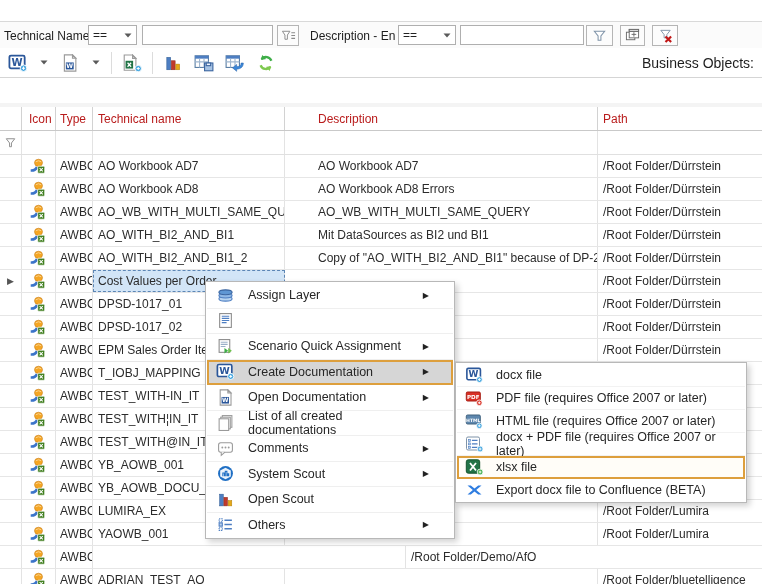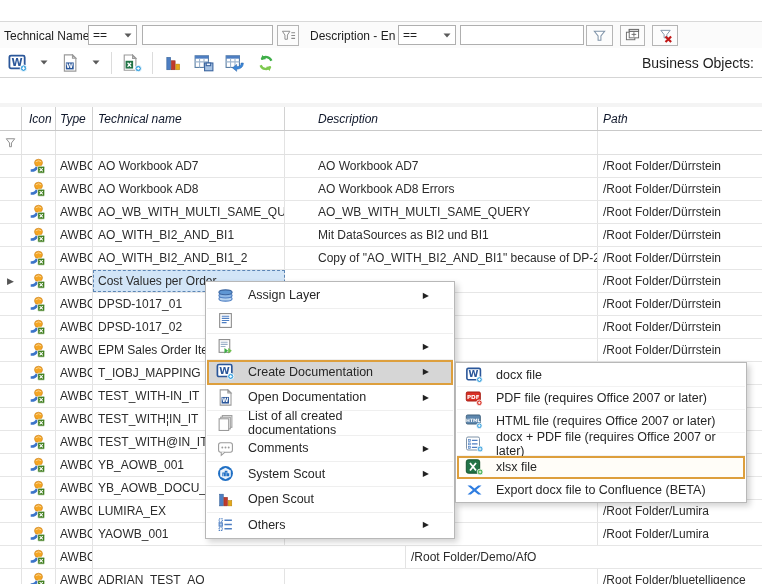--- a/index.html
+++ b/index.html
@@ -38,21 +38,21 @@
   .grow{display:flex;width:100%;box-sizing:border-box;}
   .c{box-sizing:border-box;display:flex;align-items:center;overflow:hidden;white-space:nowrap;
      border-right:1px solid #e3e3e3;padding-left:5px;height:100%;}
   .c-ind{width:22px;justify-content:center;padding-left:0;color:#555;font-size:9px;}
   .c-icon{width:34px;padding-left:7px;}
   .c-type{width:37px;padding-left:4px;}
   .c-tech{width:192px;}
   .c-desc{width:285px;margin-left:28px;}
   .c-path{flex:1;border-right:none;}
   .ghead{height:24px;background:#fff;border-bottom:1px solid #c9c9c9;}
-  .ghead .c{color:#0f172a;border-right-color:#d2d2d2;font-style:italic;}
+  .ghead .c{color:#b91c1c;border-right-color:#d2d2d2;}
   .gfilter{height:24px;border-bottom:1px solid #e0e0e0;}
   .trow{height:23px;border-bottom:1px solid #e6e6e6;color:#2b2b2b;}
   .trow.sel .c-tech{background:#d2e5f7;outline:1px dashed #5c86b5;outline-offset:-1px;}
   .i16{width:17px;height:16px;display:inline-flex;}
   .i14{width:15px;height:15px;display:inline-flex;}
   .i20{width:20px;height:18px;display:inline-flex;}
   .i16 svg,.i14 svg,.i20 svg,.mi svg,.opcaret svg,.tcaret svg{width:100%;height:100%;}
 
   
   .ctxmenu{position:absolute;left:205px;top:281px;width:250px;height:258px;background:#fff;
@@ -623,20 +623,21 @@
       </div>
       <div class="mitem">
         <span class="mi">
           <svg viewBox="0 0 16 16">
             <rect x="2" y="1.5" width="10" height="12" fill="#fff" stroke="#8a8a8a"></rect>
             <path d="M3.5 4 H10 M3.5 6 H10 M3.5 8 H8" stroke="#9ab0c8"></path>
             <path d="M7 9.5 L10.5 12 L7 14.5 Z" fill="#3fae49"></path>
             <path d="M10.5 9.5 L14 12 L10.5 14.5 Z" fill="#6cc24a"></path>
           </svg>
         </span>
+        <span>Scenario Quick Assignment</span>
         <span class="marrow">▶</span>
       </div>
       <div class="mitem mhl">
         <span class="mi">
           <svg viewBox="0 0 18 17">
             <rect x="0.9" y="1.5" width="14.4" height="12" rx="1.5" fill="#fff" stroke="#2b579a" stroke-width="1.7"></rect>
             <text x="8" y="11" font-size="9.5" font-family="DejaVu Sans,sans-serif" font-weight="bold" fill="#2b579a" text-anchor="middle">W</text>
             <circle cx="14.2" cy="13.4" r="3.1" fill="#45a7e0" stroke="#fff" stroke-width="0.9"></circle>
             <path d="M14.2 11.9 V14.9 M12.7 13.4 H15.7" stroke="#fff" stroke-width="1"></path>
           </svg>

